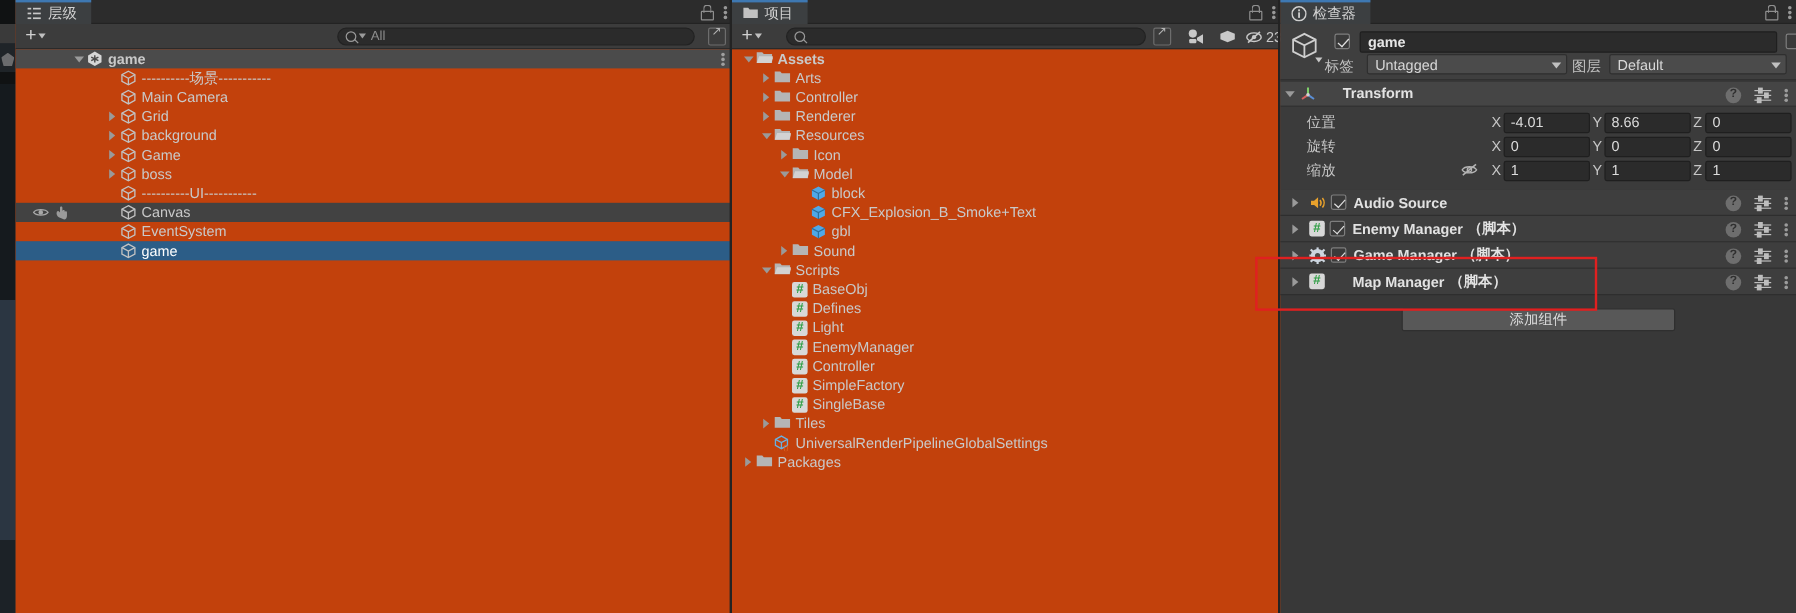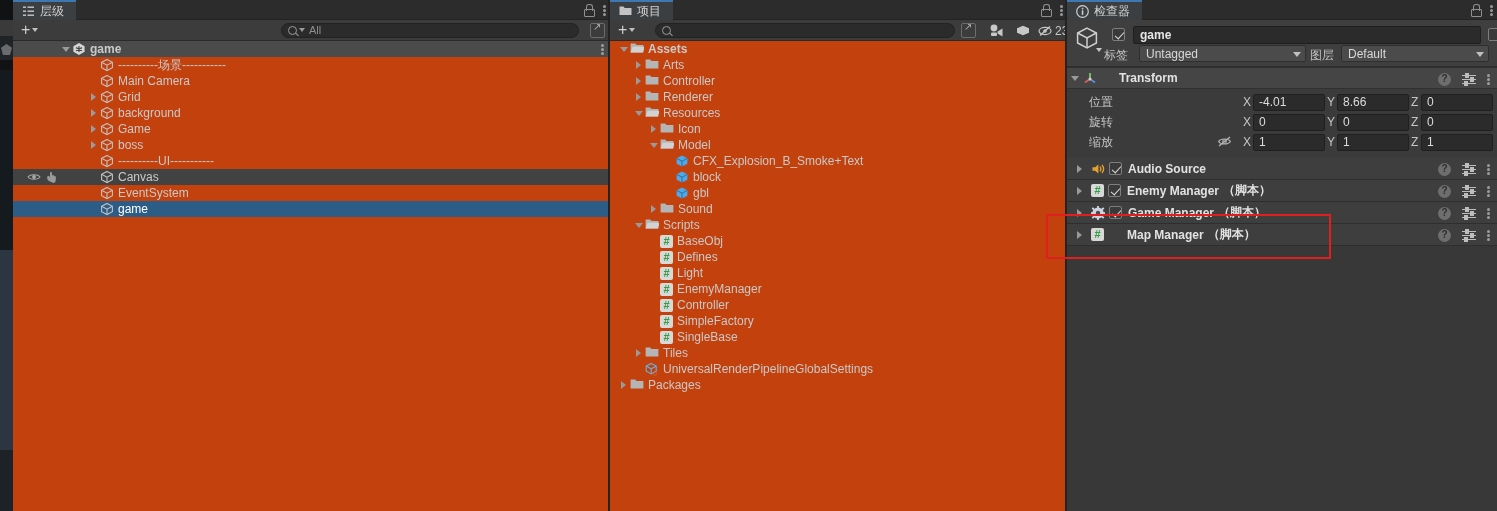--- a/index.html
+++ b/index.html
@@ -442,30 +442,30 @@
             </svg></span>
           <span>Model</span>
         </div>
         <div class="row">
           <span class="indent" style="width: 52px;"></span>
           <span class="tw"></span>
           <span class="ico"><svg width="14" height="14" viewBox="0 0 14 14">
               <path d="M7 1.4 L12.4 4.3 L12.4 9.7 L7 12.6 L1.6 9.7 L1.6 4.3 Z" fill="#4fa8e8"></path>
               <path d="M1.6 4.3 L7 7.2 L12.4 4.3 M7 7.2 L7 12.6" fill="none" stroke="#2b6f9e" stroke-width="1"></path>
             </svg></span>
-          <span>CFX_Explosion_B_Smoke+Text</span>
+          <span>block</span>
         </div>
         <div class="row">
           <span class="indent" style="width: 52px;"></span>
           <span class="tw"></span>
           <span class="ico"><svg width="14" height="14" viewBox="0 0 14 14">
               <path d="M7 1.4 L12.4 4.3 L12.4 9.7 L7 12.6 L1.6 9.7 L1.6 4.3 Z" fill="#4fa8e8"></path>
               <path d="M1.6 4.3 L7 7.2 L12.4 4.3 M7 7.2 L7 12.6" fill="none" stroke="#2b6f9e" stroke-width="1"></path>
             </svg></span>
-          <span>block</span>
+          <span>CFX_Explosion_B_Smoke+Text</span>
         </div>
         <div class="row">
           <span class="indent" style="width: 52px;"></span>
           <span class="tw"></span>
           <span class="ico"><svg width="14" height="14" viewBox="0 0 14 14">
               <path d="M7 1.4 L12.4 4.3 L12.4 9.7 L7 12.6 L1.6 9.7 L1.6 4.3 Z" fill="#4fa8e8"></path>
               <path d="M1.6 4.3 L7 7.2 L12.4 4.3 M7 7.2 L7 12.6" fill="none" stroke="#2b6f9e" stroke-width="1"></path>
             </svg></span>
           <span>gbl</span>
         </div>
@@ -815,18 +815,23 @@
               </span>
               <span class="kebab">
                 <i></i>
                 <i></i>
                 <i></i>
               </span>
             </span>
           </div>
         </div>
 
+      <div class="add-comp-wrap">
+        <div class="add-comp">
+          <span>添加组件</span>
+        </div>
+      </div>
     </div>
   </div>
 
   <div class="red-box" style="left:1046px;top:214px;width:285px;height:45px;"></div>
 
 </div>
 
 </body></html>

